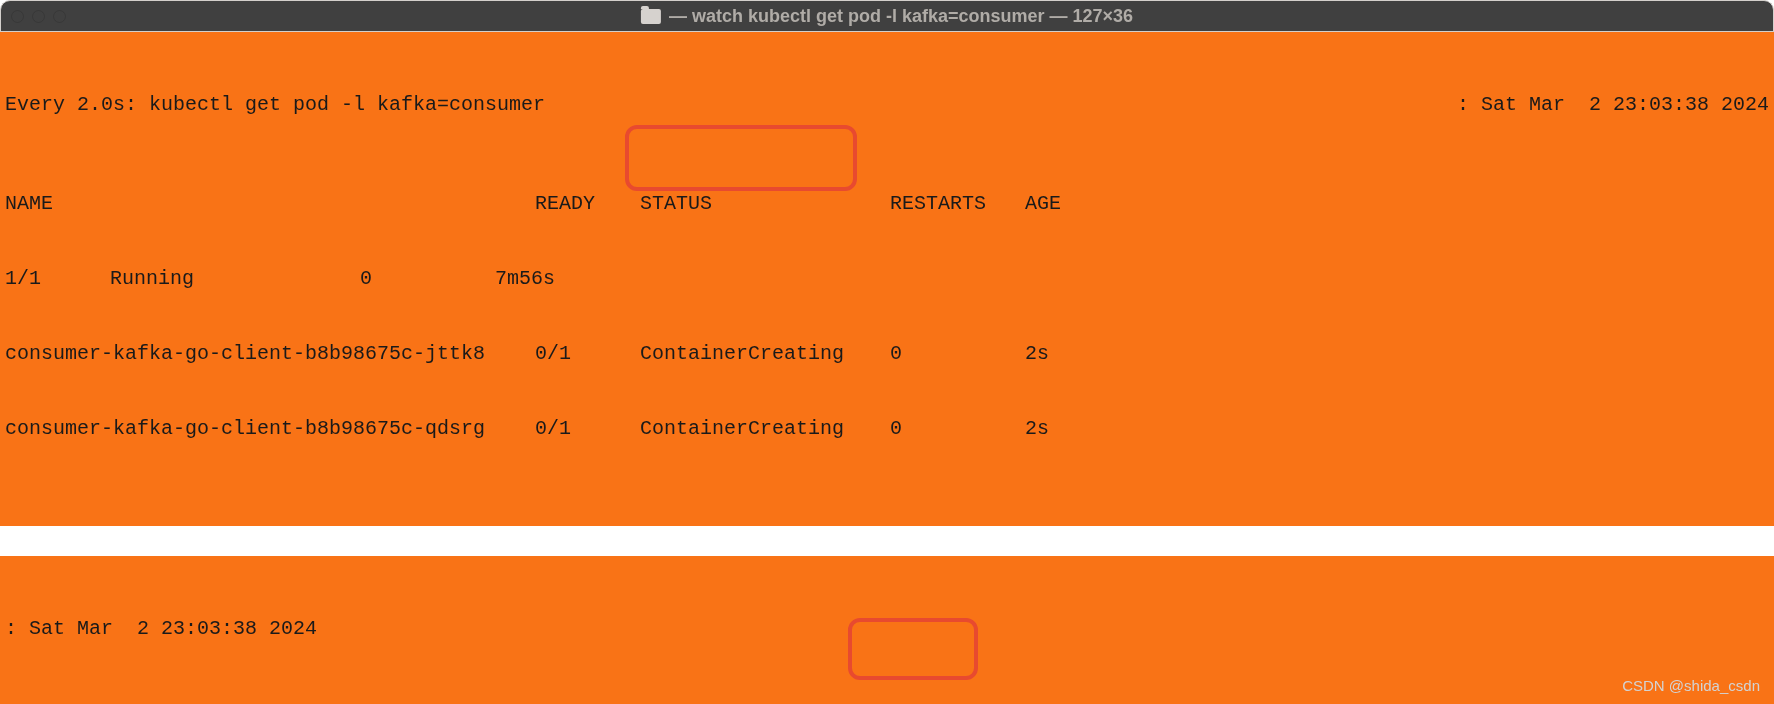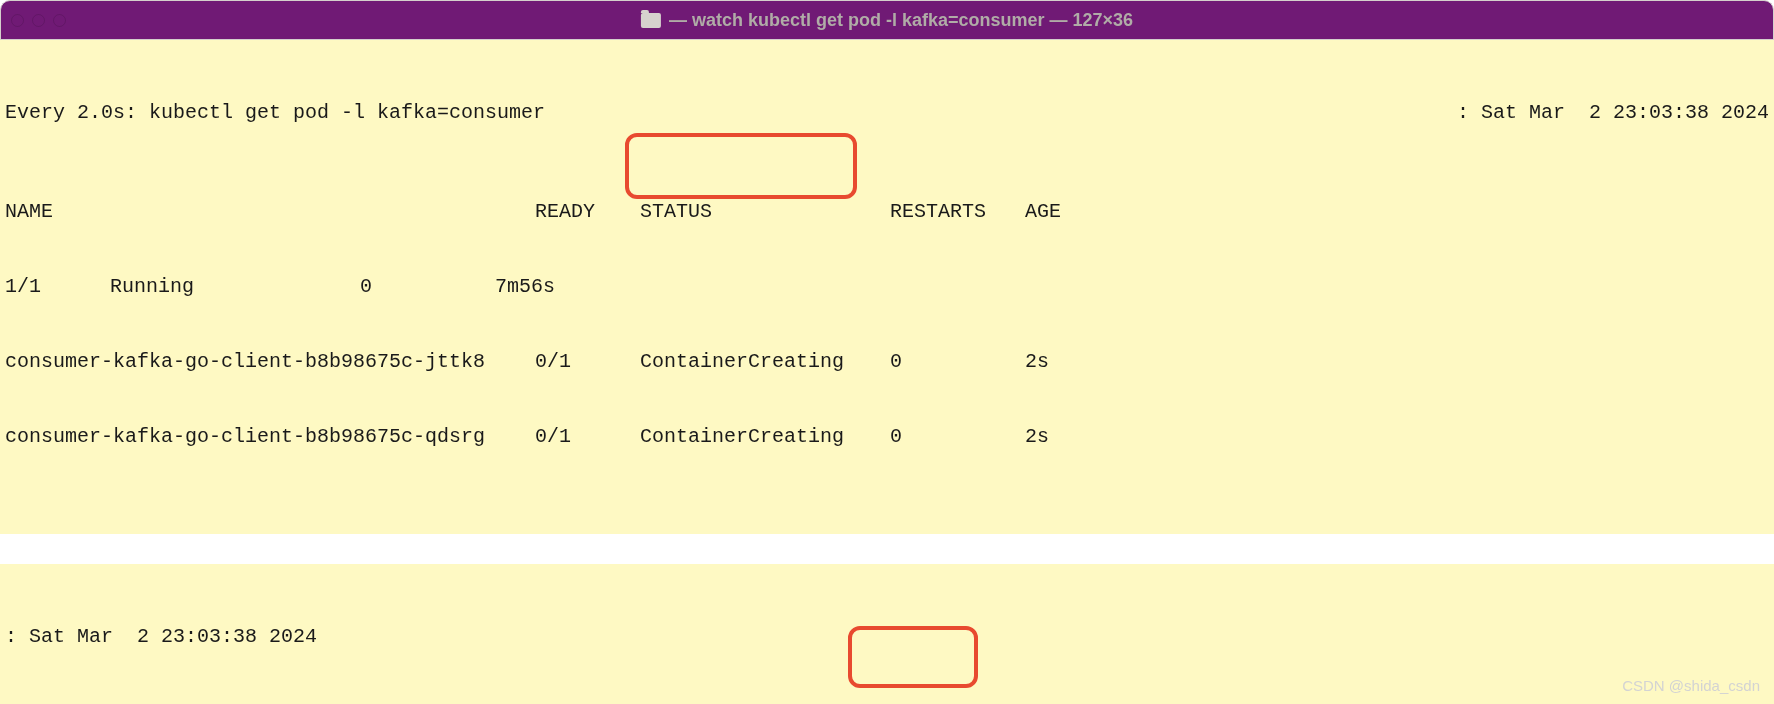--- a/index.html
+++ b/index.html
@@ -9,24 +9,24 @@
       width: 1774px;
       height: 704px;
       position: relative;
       overflow: hidden;
     }
     .window {
       position: relative;
       margin-bottom: 30px;
     }
     .titlebar {
-      background: #701a75;
+      background: #404040;
       border-radius: 10px 10px 0 0;
       border: 1px solid #d4d0cc;
-      height: 40px;
+      height: 32px;
       display: flex;
       align-items: center;
       padding: 0 10px;
       position: relative;
     }
     .traffic-lights {
       display: flex;
       gap: 8px;
       align-items: center;
     }
@@ -60,21 +60,21 @@
       content: '';
       position: absolute;
       top: -3px;
       left: 0;
       width: 8px;
       height: 3px;
       background: #d6d2ce;
       border-radius: 2px 2px 0 0;
     }
     .terminal-content {
-      background: #fef9c3;
+      background: #f97316;
       padding: 10px 5px;
       font-family: "SF Mono", Menlo, Monaco, "Courier New", monospace;
       font-size: 20px;
       line-height: 1.25;
       color: #1a1a1a;
       position: relative;
       min-height: 200px;
       white-space: pre;
     }
     .watch-line {

